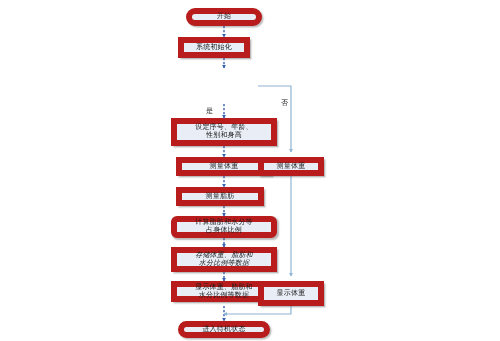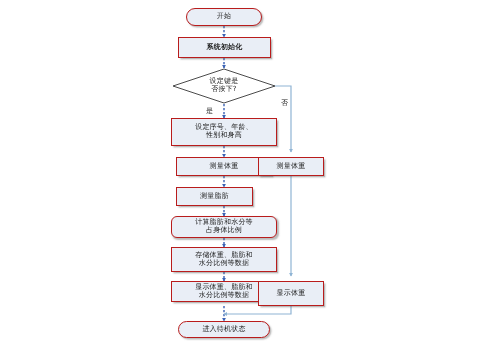--- a/index.html
+++ b/index.html
@@ -23,21 +23,21 @@
     position: absolute;
     left: 0;
     top: 0;
     width: 500px;
     height: 341px;
   }
   .node {
     position: absolute;
     box-sizing: border-box;
     background: #e9eef6;
-    border: 1px solid #b91c1c;
+    border: 6px solid #b91c1c;
     color: #1a1a1a;
     display: flex;
     align-items: center;
     justify-content: center;
     text-align: center;
     line-height: 1.12;
     font-size: 7px;
     letter-spacing: 0.2px;
     box-shadow: 1.5px 1.5px 1.6px rgba(90,90,90,0.42);
     z-index: 3;
@@ -108,54 +108,47 @@
       <path d="M258,86 L291,86 L291,152" marker-end="url(#ah-solid)"></path>
       <path d="M291,176 L291,276" marker-end="url(#ah-solid)"></path>
       <path d="M291,306 L291,314 L224,314" marker-end="url(#ah-solid)"></path>
     </g>
   </svg>
 
   <div class="node terminal" style="left:186px; top:8px; width:76px; height:18px;">
     <span class="txt">开始</span>
   </div>
 
-  <div class="node" style="left:178px; top:37px; width:93px; height:21px;font-weight:bold;">
+  <div class="node" style="left:178px; top:37px; width:72px; height:21px;">
     <span class="txt">系统初始化</span>
   </div>
 
-  <div class="node decision" style="left:172px; top:68px; width:104px; height:36px;">
-    <svg class="dshape" viewBox="0 0 104 36" preserveAspectRatio="none">
-      <polygon points="52,1 103,18 52,35 1,18" fill="#ffffff" stroke="#4a4a4a" stroke-width="1"></polygon>
-    </svg>
-    <span class="txt">设定键是
-否按下?</span>
-  </div>
 
   <span class="edge-label" style="left:206px; top:106px;">是</span>
   <span class="edge-label" style="left:281px; top:98px;">否</span>
 
   <div class="node" style="left:171px; top:118px; width:106px; height:28px;">
     <span class="txt">设定序号、年龄、
 性别和身高</span>
   </div>
 
   <div class="node" style="left:176px; top:157px; width:96px; height:19px;">
     <span class="txt">测量体重</span>
   </div>
 
-  <div class="node" style="left:176px; top:187px; width:77px; height:19px;">
+  <div class="node" style="left:176px; top:187px; width:88px; height:19px;">
     <span class="txt">测量脂肪</span>
   </div>
 
   <div class="node" style="left:171px; top:216px; width:106px; height:22px;border-radius:6px;">
     <span class="txt">计算脂肪和水分等
 占身体比例</span>
   </div>
 
-  <div class="node" style="left:171px; top:247px; width:106px; height:25px;">
+  <div class="node" style="left:171px; top:247px; width:106px; height:25px;font-style:italic;">
     <span class="txt">存储体重、脂肪和
 水分比例等数据</span>
   </div>
 
   <div class="node" style="left:171px; top:281px; width:106px; height:21px;">
     <span class="txt">显示体重、脂肪和
 水分比例等数据</span>
   </div>
 
   <div class="node" style="left:258px; top:157px; width:66px; height:19px;">

